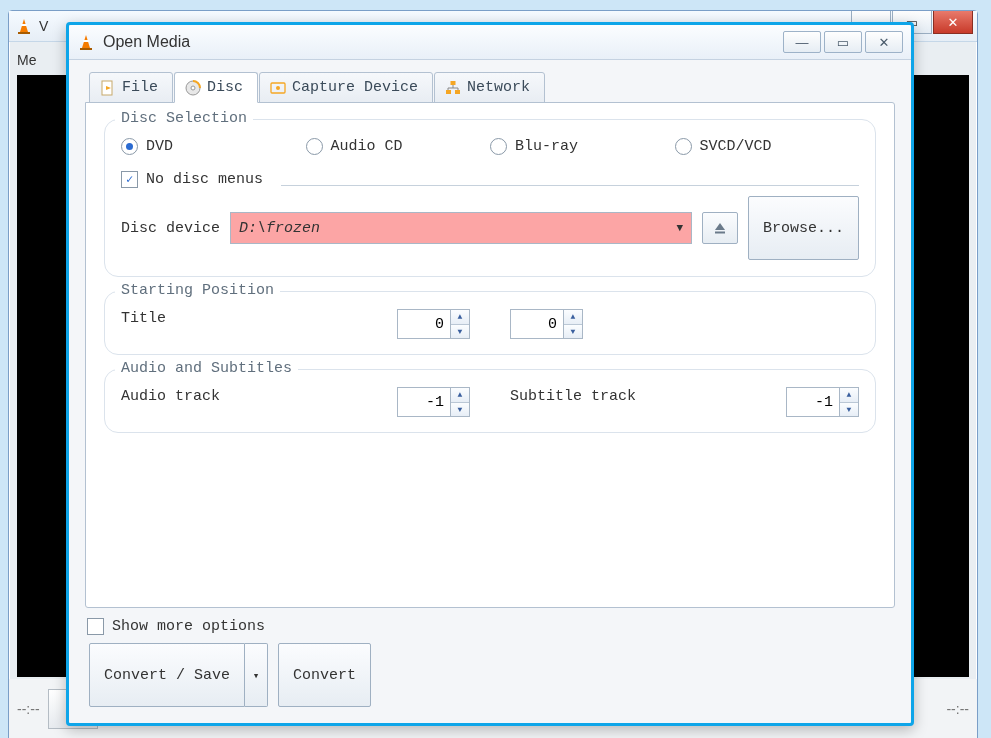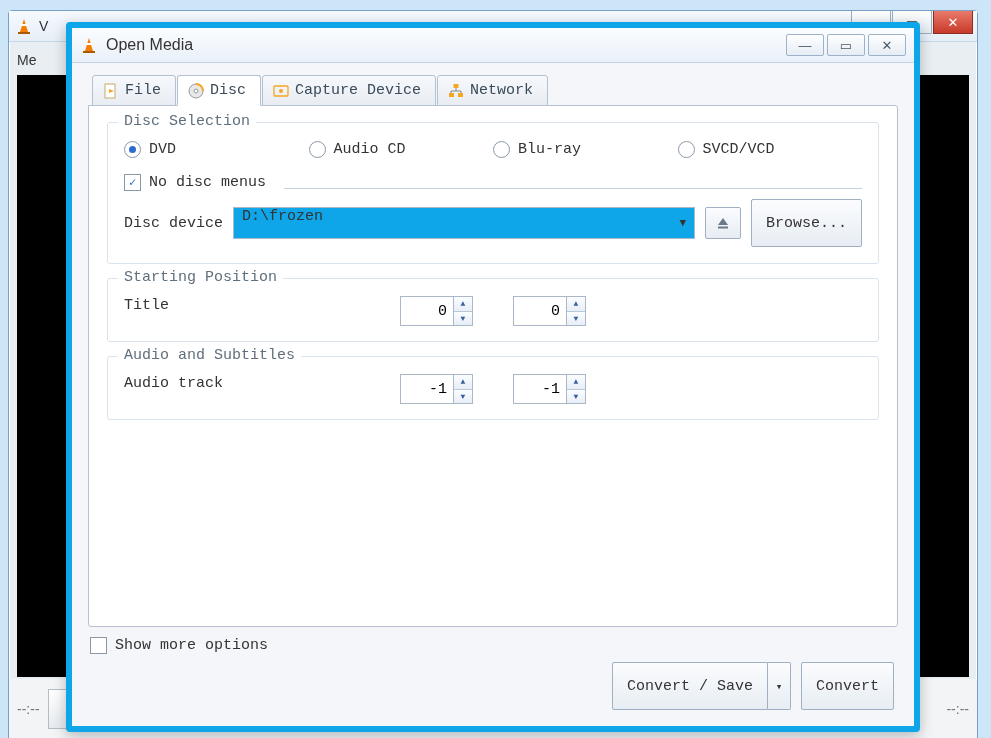--- a/index.html
+++ b/index.html
@@ -73,21 +73,21 @@
   }
 
   
   .dialog {
     position: absolute;
     left: 66px;
     top: 22px;
     width: 842px;
     height: 698px;
     background: #f4f6f9;
-    border: 6px solid #0ea5e9;
+    border: 3px solid #0ea5e9;
     border-radius: 4px;
     box-shadow: 0 4px 14px rgba(0,0,0,.25);
     display: flex;
     flex-direction: column;
   }
   .dlg-titlebar {
     height: 34px;
     display:flex; align-items:center;
     gap:8px;
     padding: 0 8px;
@@ -138,21 +138,21 @@
     border-radius: 0 3px 3px 3px;
     padding: 16px 18px 18px 18px;
     flex:1;
     position:relative;
     z-index:1;
   }
 
   
   .group {
     border: 1px solid #dbe3ec;
-    border-radius: 3px;
+    border-radius: 14px;
     padding: 18px 16px 16px 16px;
     margin-bottom: 14px;
     position: relative;
   }
   .group-title {
     position:absolute; top:-10px; left:10px;
     background:#fff; padding:0 6px;
     font-family:"Courier New",monospace; font-size:15px; color:#606f7d;
   }
 
@@ -173,27 +173,28 @@
     line-height:1;
   }
   .chk.checked::after{content:"✓";}
   .underline-spacer{
     flex:1; border-bottom:1px solid #c6d1dc; margin-left:10px; height:0; align-self:flex-end; margin-bottom:2px;
   }
 
   
   .device-row { display:flex; align-items:center; gap:10px; }
   .combo {
-    flex:1; height:30px; border:1px solid #a9b7c6; background:#0ea5e9;
-    display:flex; padding:0 8px; position:relative;
+    flex:1; height:30px; border:1px solid #a9b7c6; background:#fca5a5;
+    display:flex; align-items:center; padding:0 8px; position:relative;
     font-family:"Courier New",monospace;
+    font-style:italic;
   }
   .combo .arrow{ position:absolute; right:8px; top:50%; transform:translateY(-50%); font-size:11px; color:#333;}
   .btn {
-    height:30px; padding:8px 14px;
+    height:30px; padding:16px 14px;
     border:1px solid #9fb0c2;
     background:linear-gradient(#fbfcfe,#e7edf3);
     font-family:"Courier New",monospace; font-size:15px;
     display:flex;align-items:center;gap:4px;
     border-radius:2px;
   }
   .btn-square { width:34px; padding:0; justify-content:center; }
   .spin {
     display:flex; align-items:center;
     height:28px;
@@ -212,21 +213,21 @@
     font-size:8px; color:#3a5f9e; background:linear-gradient(#fbfdff,#e7eef6);
     border-bottom:1px solid #bac7d5;
   }
   .spin .steppers div:last-child{border-bottom:none;}
 
   .two-col { display:flex; }
   .two-col > div { flex:1; display:flex; align-items:flex-start; }
 
   
   .show-more-row{ display:flex; align-items:center; gap:8px; padding:10px 2px 8px;}
-  .dlg-buttons{ display:flex; gap:10px; justify-content:flex-end; padding:0 4px 2px;}
+  .dlg-buttons{ display:flex; gap:10px; padding:0 4px 2px;}
   .split-btn { display:flex; }
   .split-btn .btn { border-radius:2px 0 0 2px; }
   .split-btn .drop { width:22px; border:1px solid #9fb0c2; border-left:none; background:linear-gradient(#fbfcfe,#e7edf3); display:flex;align-items:center;justify-content:center; border-radius:0 2px 2px 0;}
   .split-btn .drop::after{content:"▾"; font-size:11px;}
 
   svg { display:block; }
 </style>
 </head>
 <body>
 
@@ -403,20 +404,21 @@
             <span style="flex:1">Audio track</span>
             <div class="spin">
               <input value="-1" style="">
               <div class="steppers">
                   <div>▲</div>
                   <div>▼</div>
                 </div>
             </div>
           </div>
           <div style="padding-left:40px">
+            <span style="flex:1">Subtitle track</span>
             <div class="spin">
               <input value="-1" style="">
               <div class="steppers">
                   <div>▲</div>
                   <div>▼</div>
                 </div>
             </div>
           </div>
         </div>
       </div>

